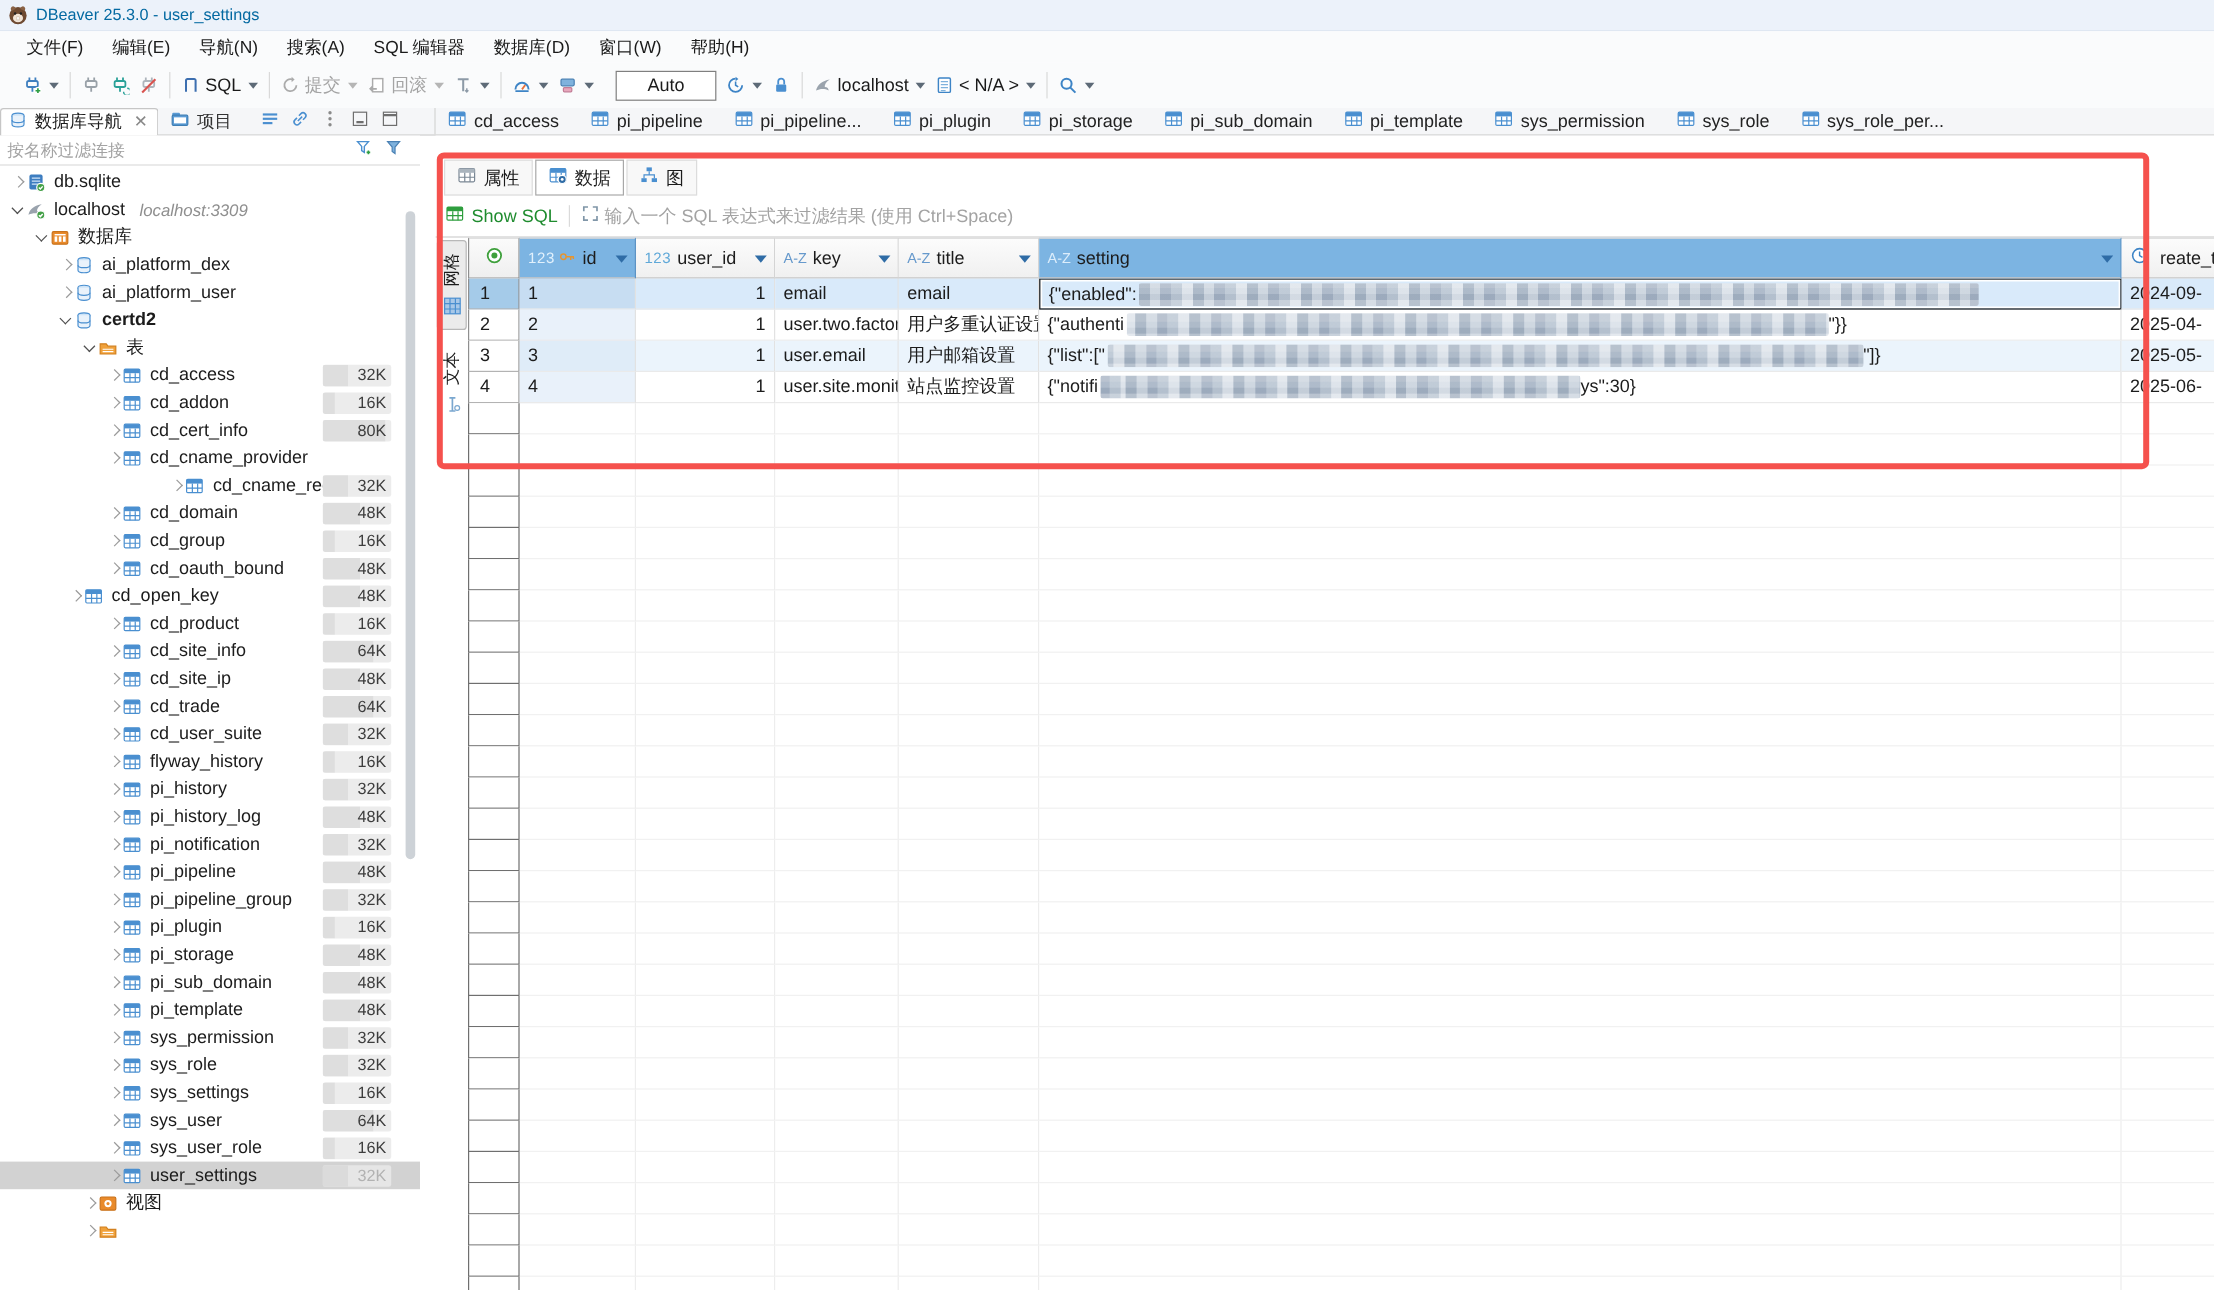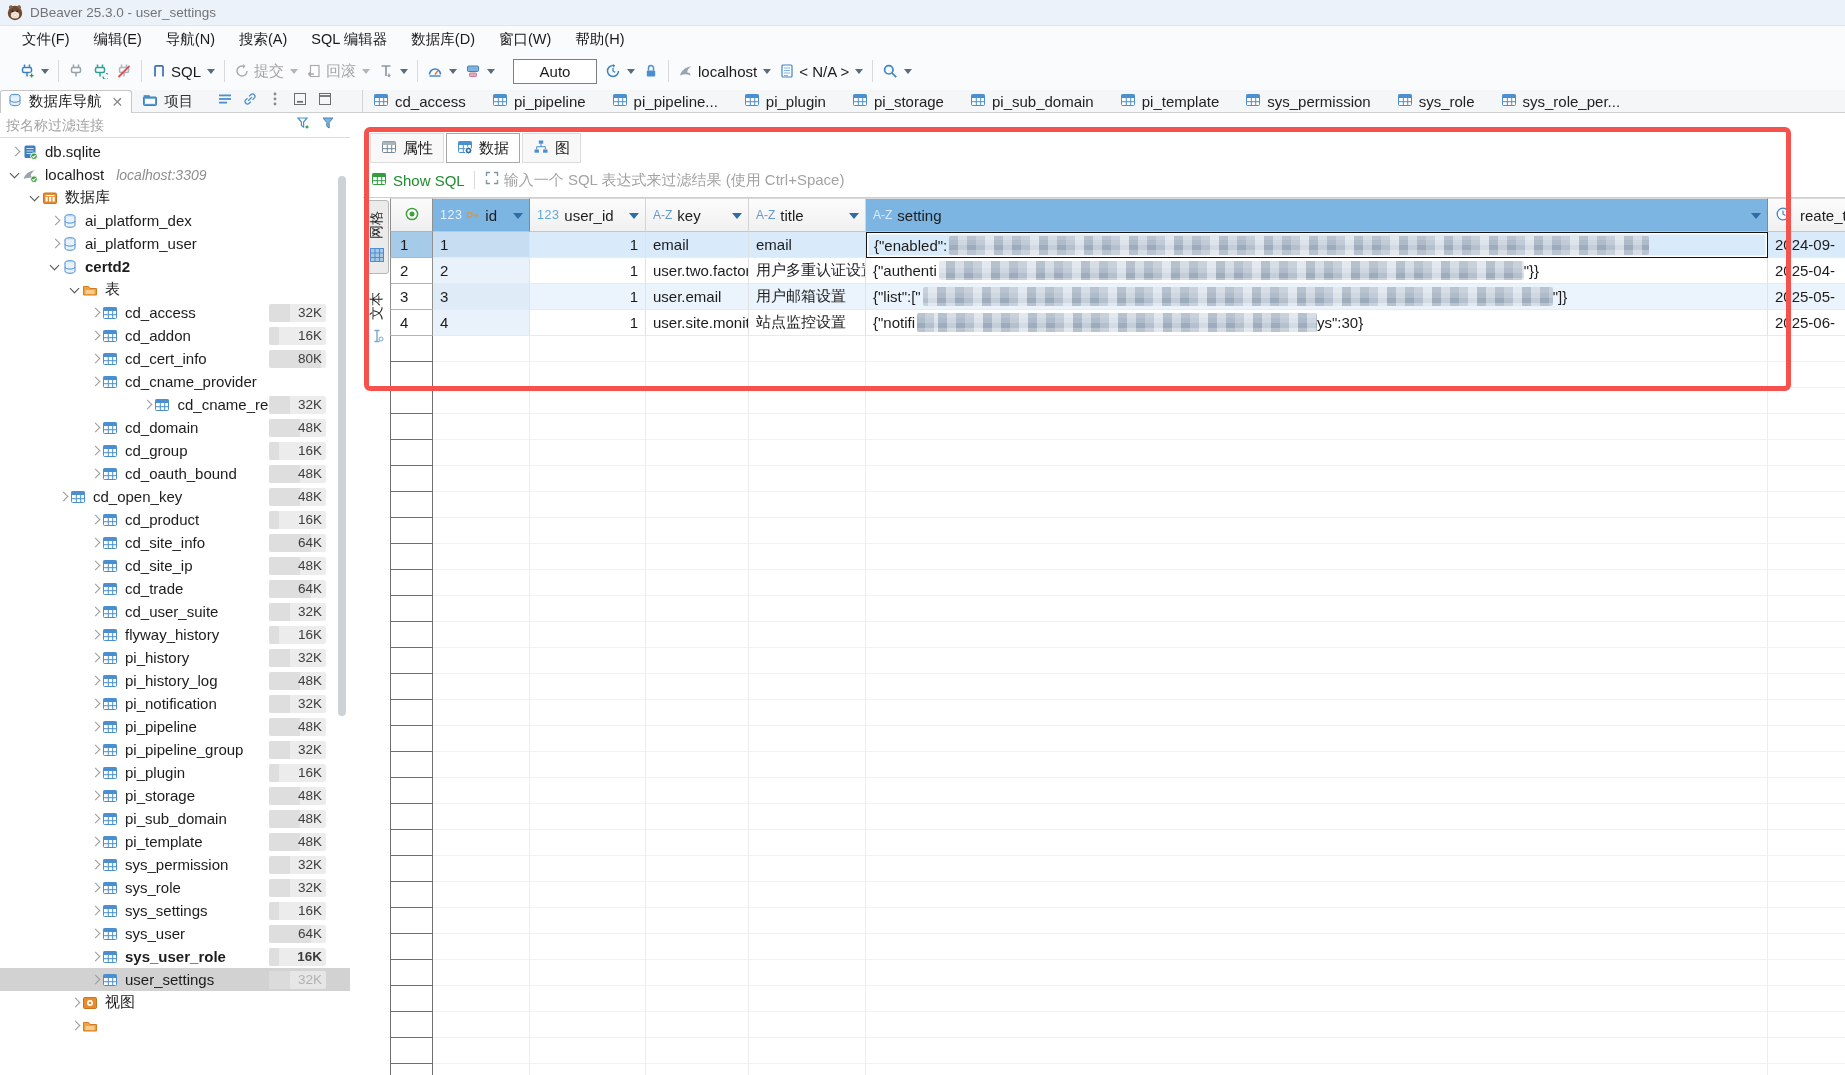--- a/index.html
+++ b/index.html
@@ -3,21 +3,21 @@
 <meta charset="utf-8">
 <style>
   * { margin:0; padding:0; box-sizing:border-box; }
   html,body { width:1845px; height:1075px; overflow:hidden; background:#fff;
     font-family:"Liberation Sans","DejaVu Sans",sans-serif; color:#1c1c1c; }
   .app { position:relative; width:1845px; height:1075px; background:#fff; }
 
   
   .titlebar { position:absolute; left:0; top:0; width:100%; height:26px; background:#ecf2fa;
     display:flex; align-items:center; padding-left:7px; border-bottom:1px solid #dfe7f2; }
-  .titlebar .title { font-size:13.5px; color:#737373; margin-left:7px; }
+  .titlebar .title { font-size:13.5px; color:#0369a1; margin-left:7px; }
   .appicon svg { display:block; }
 
   
   .menubar { position:absolute; left:0; top:26px; width:100%; height:26px; background:#fafbfc;
     display:flex; align-items:center; padding-left:10px; }
   .menu-item { font-size:14.5px; padding:0 12px; color:#1a1a1a; }
 
   
   .toolbar { position:absolute; left:0; top:52px; width:100%; height:38px; background:#fafbfc;
     display:flex; align-items:center; padding-left:10px; }
@@ -973,21 +973,21 @@
               <rect x="1.5" y="2.5" width="13" height="3.5" fill="#4a8fd0"></rect>
               <path d="M6.3 6v7.5M10.7 6v7.5M1.5 9.7h13" stroke="#4a8fd0"></path>
             </svg>
           </span>
           <span class="tlbl">sys_user</span>
           <span class="badge">
             <span class="fill" style="width: 42px;"></span>
             <span class="num">64K</span>
           </span>
         </div>
-        <div class="trow" style="padding-left: 88px; font-weight: bold;">
+        <div class="trow" style="padding-left: 88px;">
           <span class="chev c"></span>
           <span class="ticon">
             <svg width="16" height="16" viewBox="0 0 16 16" xmlns="http://www.w3.org/2000/svg">
               <rect x="1.5" y="2.5" width="13" height="11" rx="1" fill="#fff" stroke="#4a8fd0"></rect>
               <rect x="1.5" y="2.5" width="13" height="3.5" fill="#4a8fd0"></rect>
               <path d="M6.3 6v7.5M10.7 6v7.5M1.5 9.7h13" stroke="#4a8fd0"></path>
             </svg>
           </span>
           <span class="tlbl">sys_user_role</span>
           <span class="badge">

